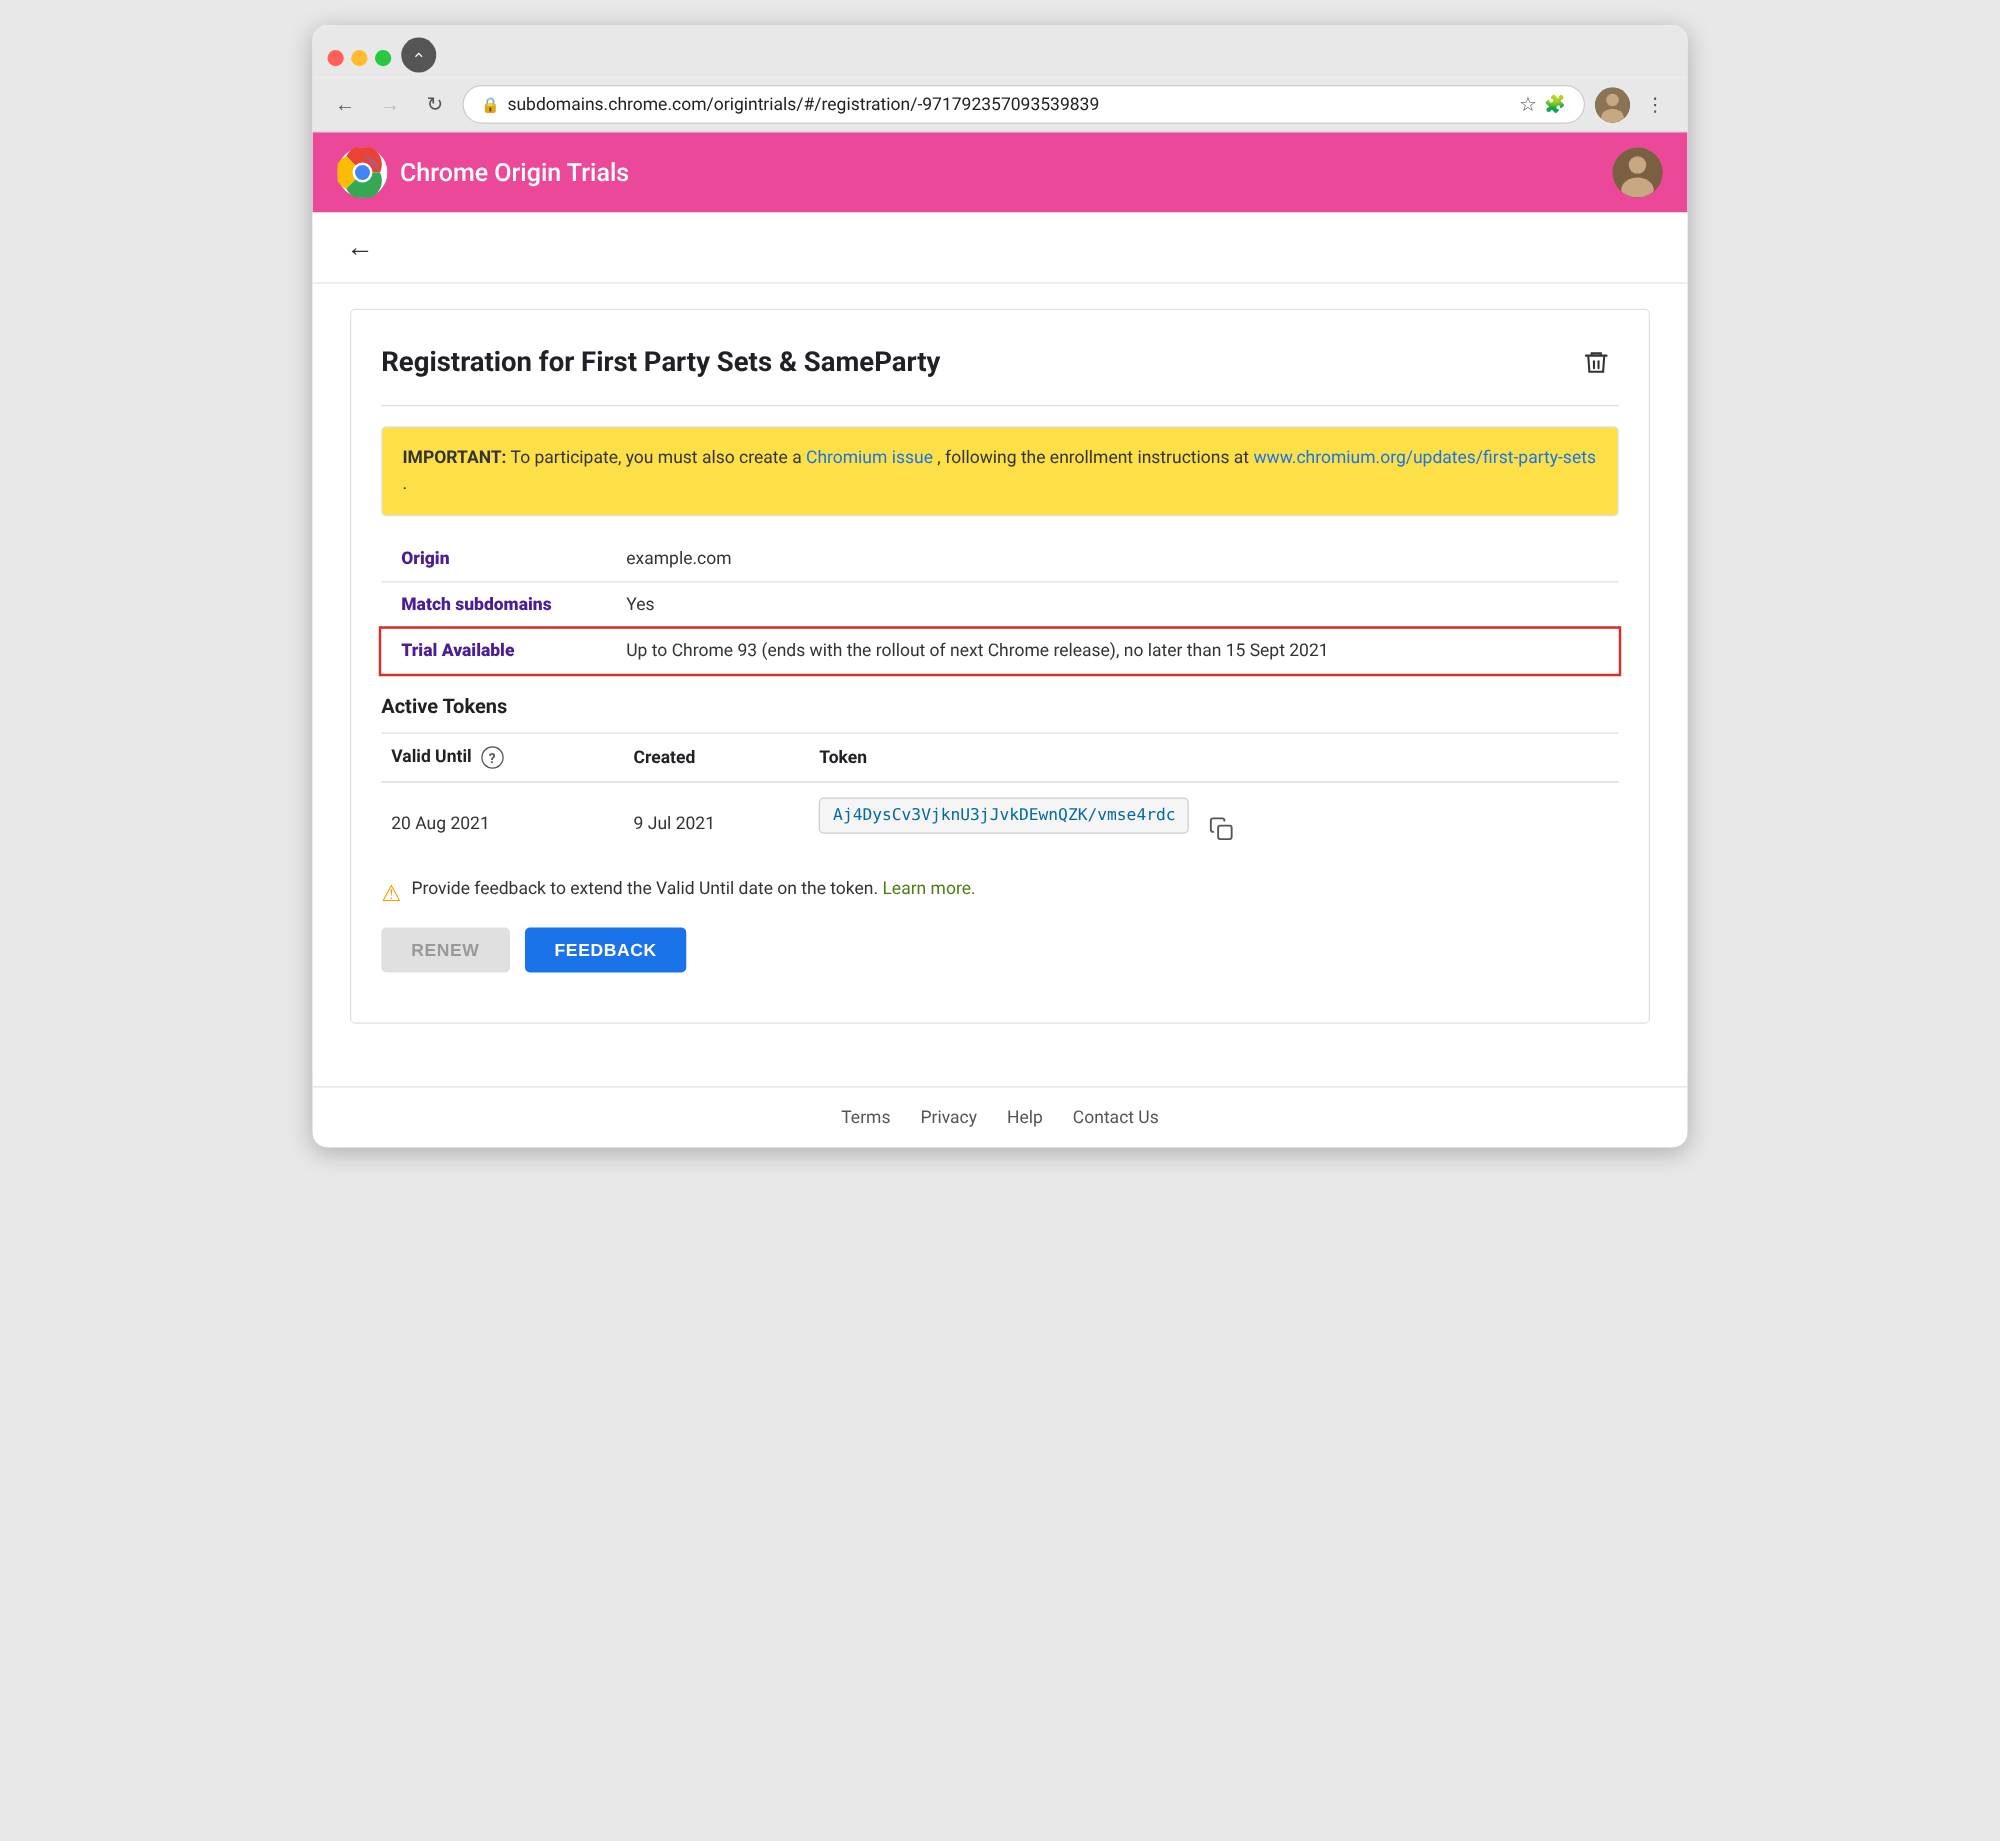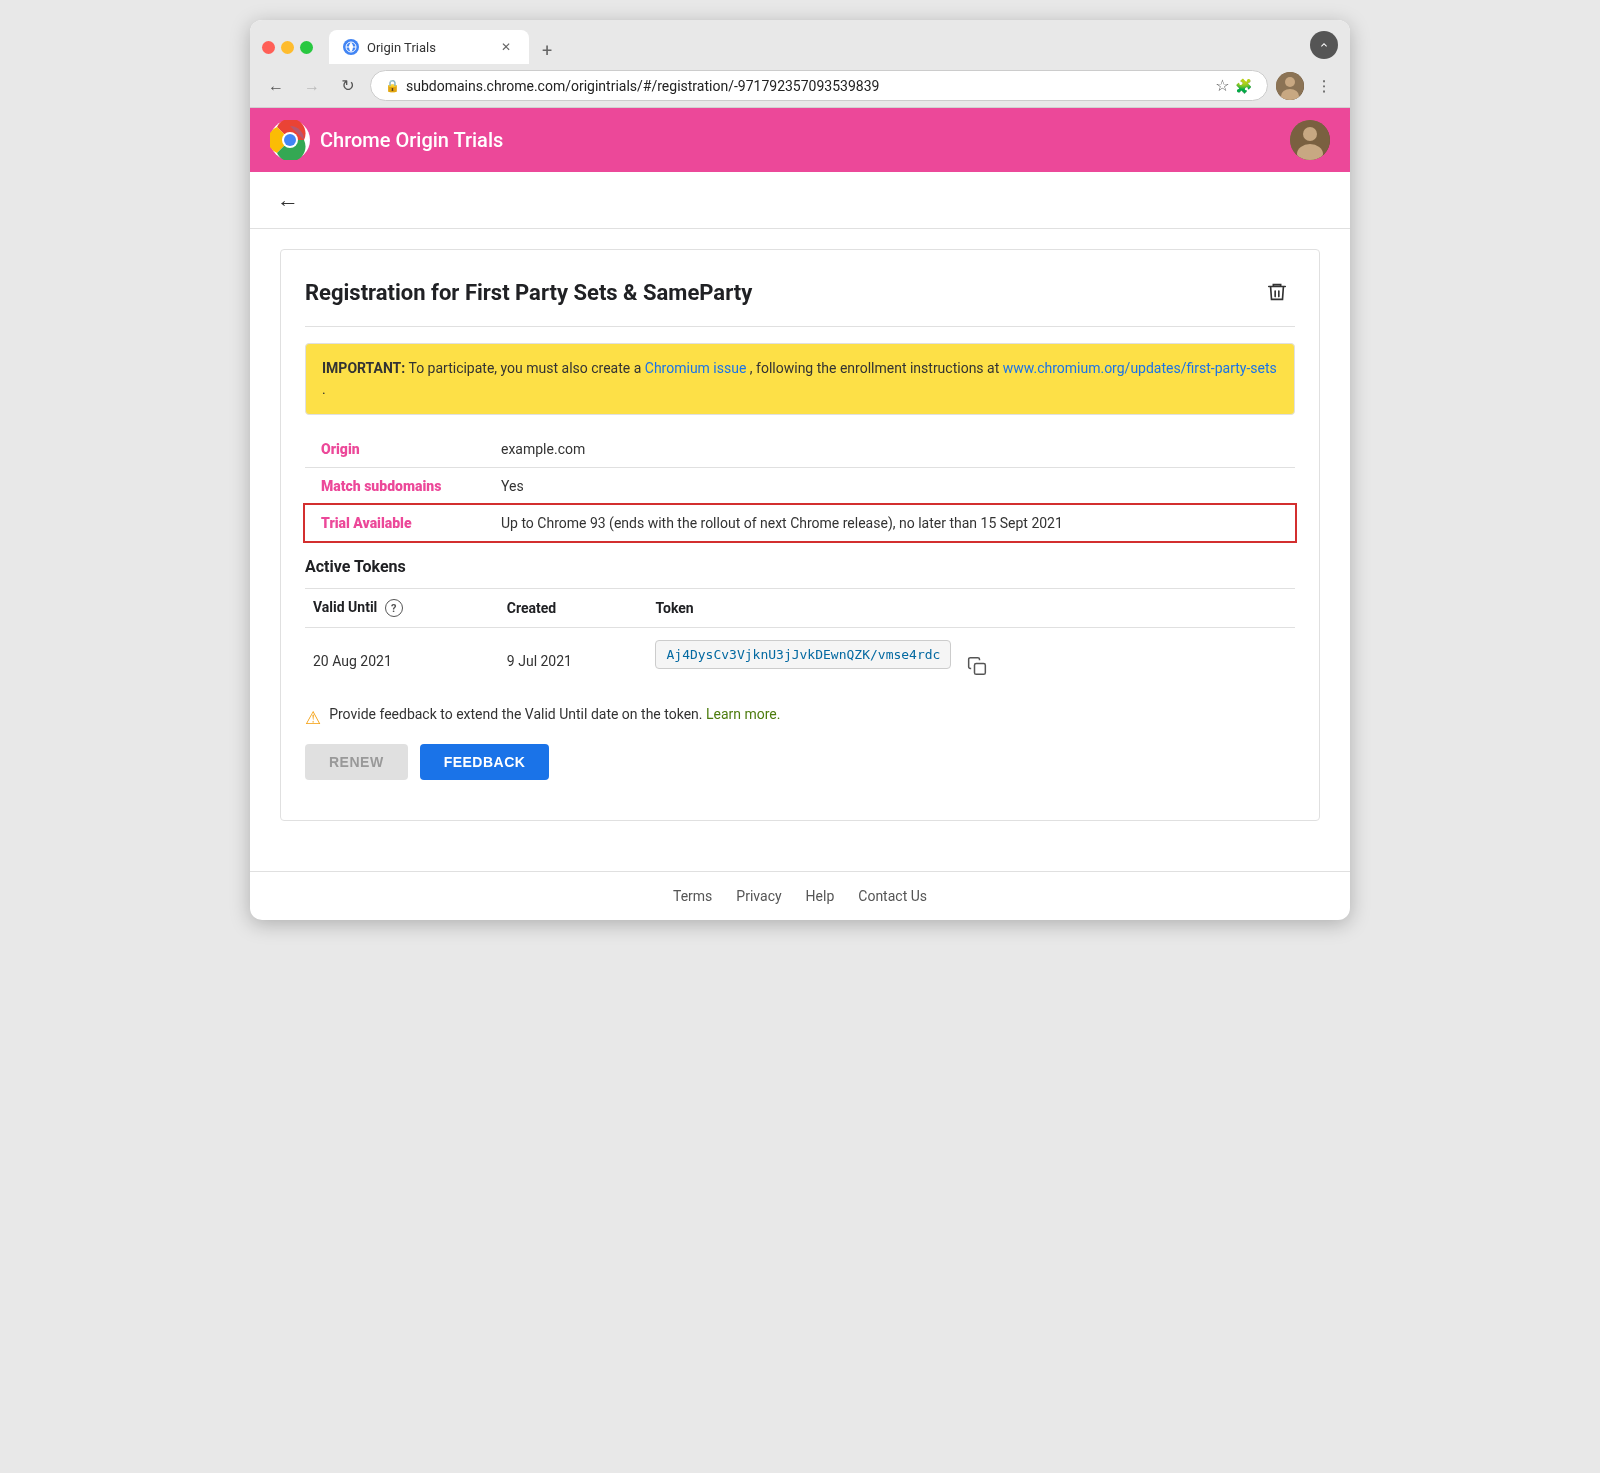--- a/index.html
+++ b/index.html
@@ -325,21 +325,21 @@
     .info-grid td {
       padding: 10px 16px;
       vertical-align: top;
       font-size: 14px;
       color: #333;
     }
 
     .info-grid td:first-child {
       font-weight: 700;
       width: 180px;
-      color: #ec4899;
+      color: #4c1d95;
     }
 
     .info-grid tr {
       border-bottom: 1px solid #e0e0e0;
     }
 
     .active-tokens-section {
       margin-top: 16px;
     }
 
@@ -495,35 +495,20 @@
 </head>
 <body>
 
 <div class="browser-window">
 
   <div class="title-bar">
     <div class="traffic-lights">
       <div class="traffic-light close"></div>
       <div class="traffic-light minimize"></div>
       <div class="traffic-light maximize"></div>
-    </div>
-    <div class="tabs-area">
-      <div class="tab">
-        <div class="tab-globe">
-          <svg width="12" height="12" viewBox="0 0 24 24" fill="white">
-            <circle cx="12" cy="12" r="10" fill="none" stroke="white" stroke-width="2"></circle>
-            <line x1="2" y1="12" x2="22" y2="12" stroke="white" stroke-width="2"></line>
-            <path d="M12 2 Q16 7 16 12 Q16 17 12 22 Q8 17 8 12 Q8 7 12 2Z" fill="white"></path>
-          </svg>
-        </div>
-        <span class="tab-title">Origin Trials</span>
-        <div class="tab-close">✕</div>
-      </div>
-      <div class="new-tab-btn">+</div>
-      <div class="tab-spacer"></div>
     </div>
     <div class="window-controls-right">
       <div class="menu-btn">
         <svg width="12" height="12" viewBox="0 0 24 24" fill="white">
           <path d="M12 8l-6 6 1.41 1.41L12 10.83l4.59 4.58L18 14z"></path>
         </svg>
       </div>
     </div>
   </div>
 

